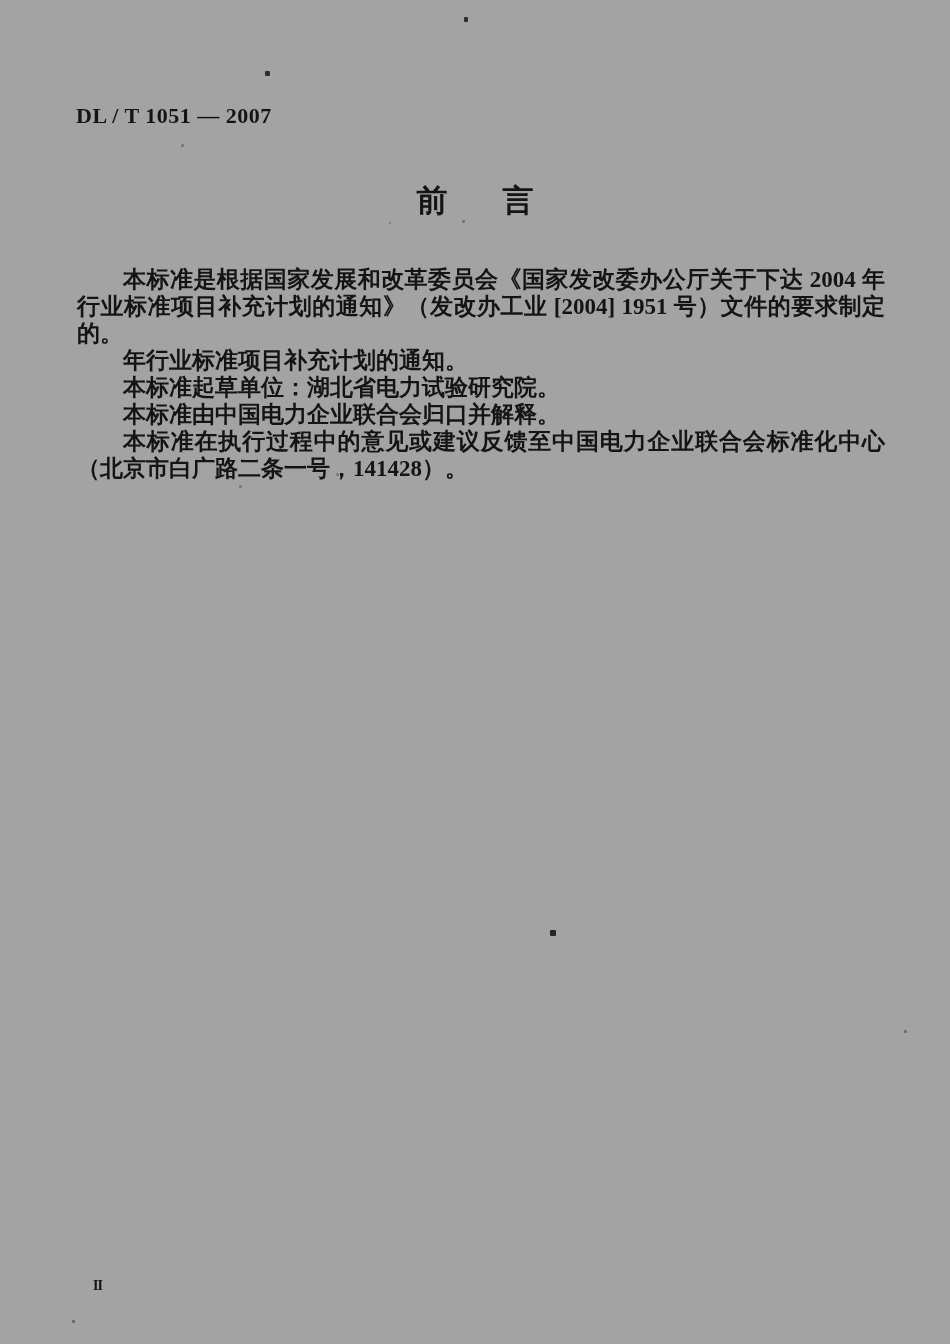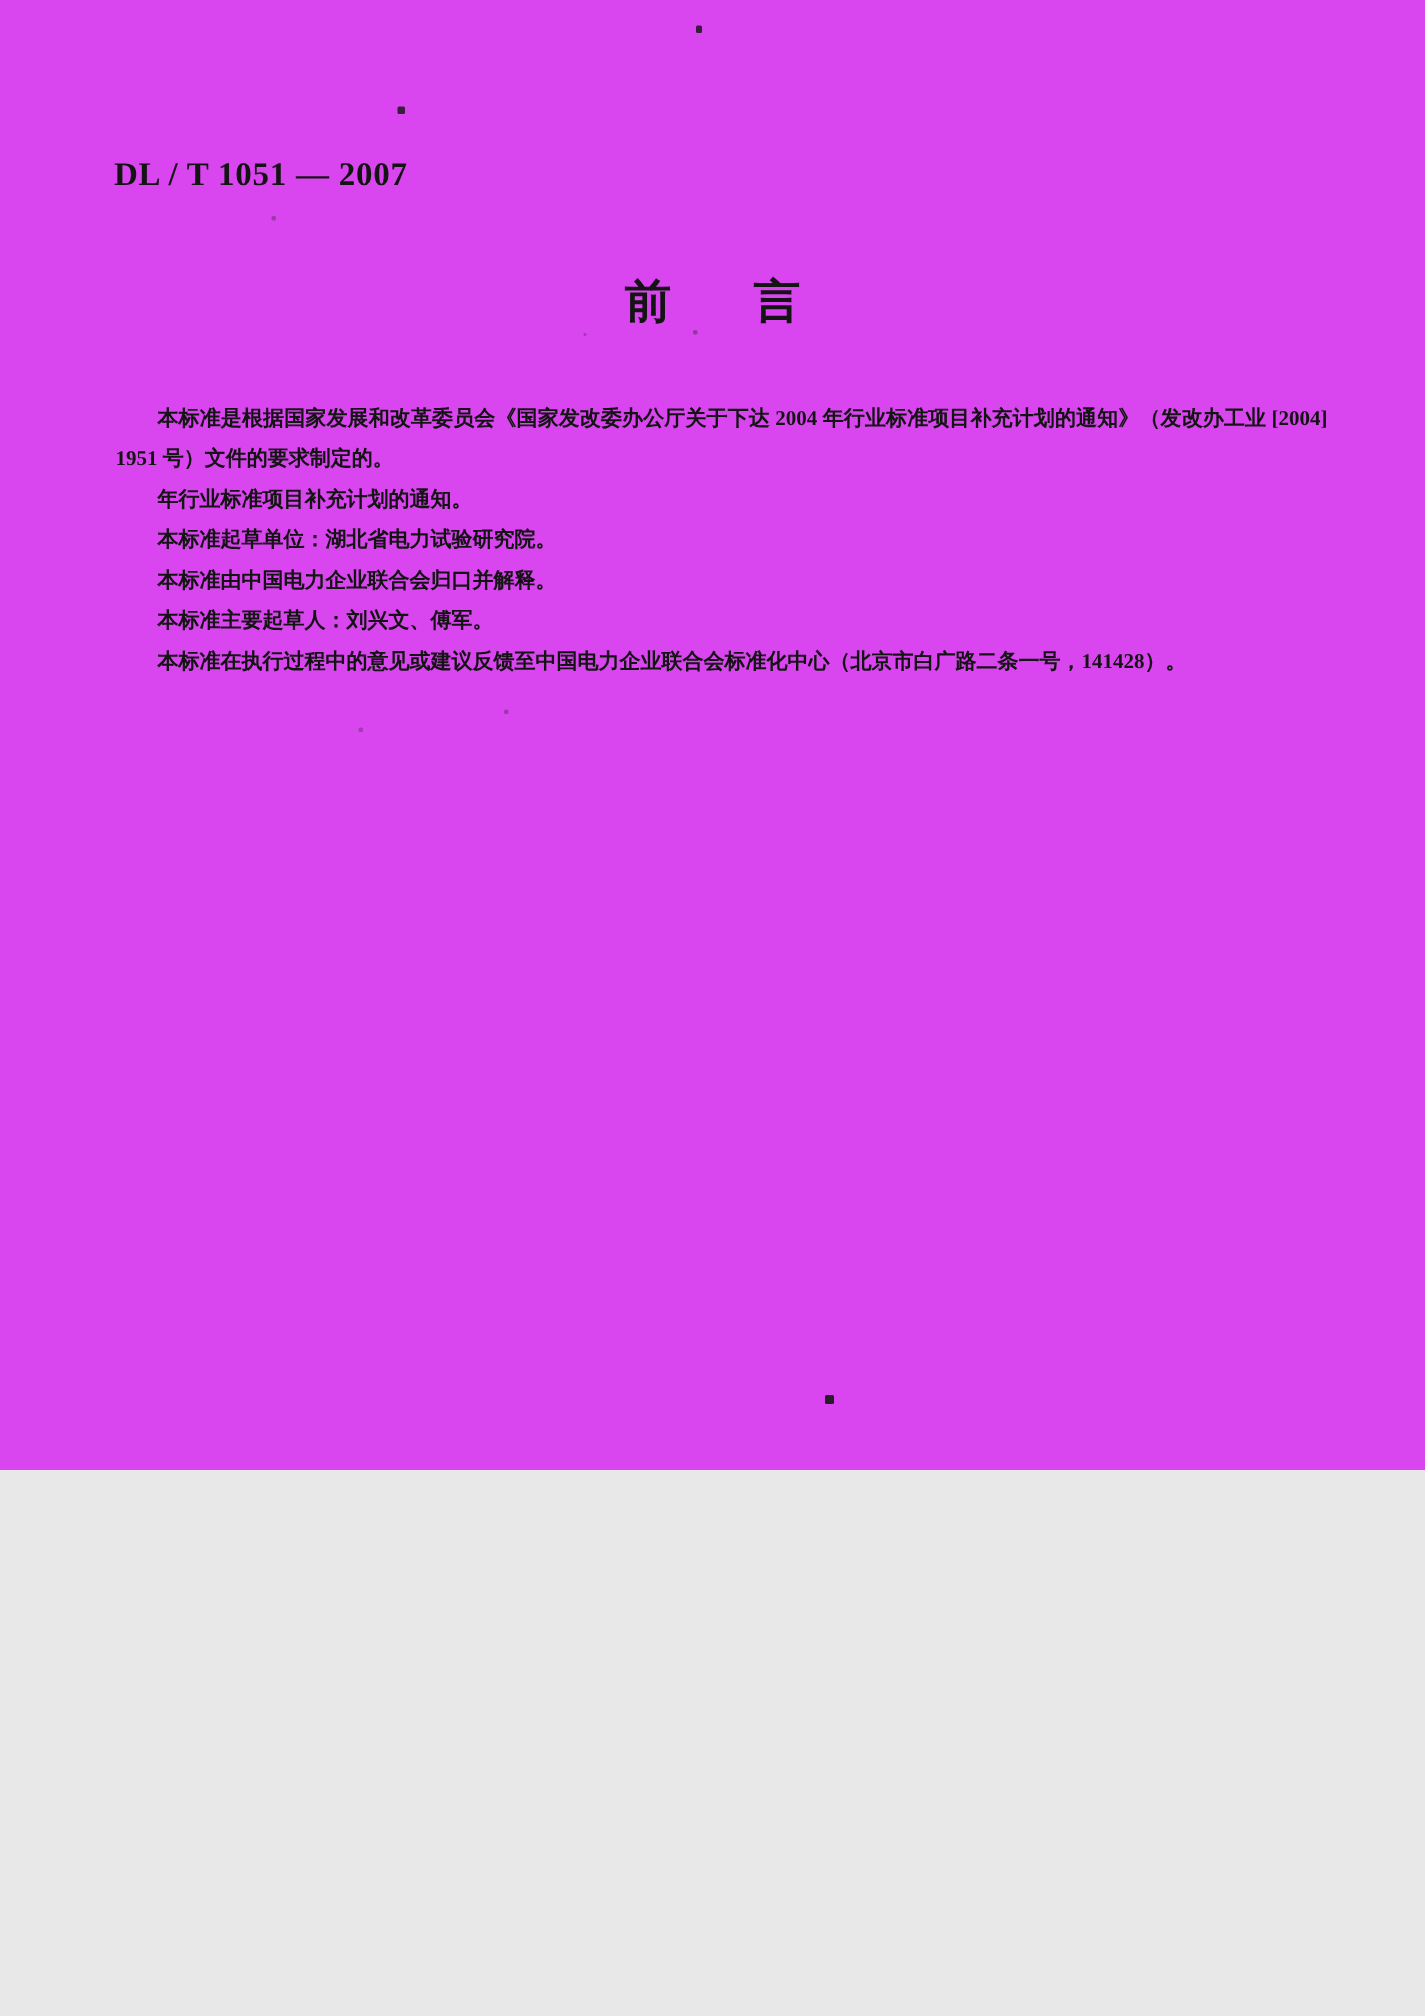--- a/index.html
+++ b/index.html
@@ -3,23 +3,23 @@
 <meta charset="utf-8">
 <style>
   html, body {
     margin: 0;
     padding: 0;
     background: #e8e8e8;
   }
   .page {
     position: relative;
     width: 950px;
-    height: 980px;
+    height: 1344px;
     margin: 0 auto;
-    background: #d946ef;
+    background: #a3a3a3;
     overflow: hidden;
     color: #141414;
     font-family: "Liberation Serif", "DejaVu Serif", serif;
   }
   .header-code {
     position: absolute;
     left: 76px;
     top: 103px;
     font-size: 22px;
     font-weight: bold;
@@ -36,21 +36,21 @@
     column-gap: 55px;
     font-size: 31px;
     font-weight: bold;
     line-height: 34px;
   }
   .body-text {
     position: absolute;
     left: 77px;
     top: 266px;
     width: 808px;
-    font-size: 14px;
+    font-size: 23px;
     line-height: 27px;
     font-weight: bold;
     text-align: justify;
   }
   .body-text p {
     margin: 0;
     text-indent: 2em;
   }
   .page-number {
     position: absolute;
@@ -86,21 +86,20 @@
   <div class="title">
     <span>前</span>
     <span>言</span>
   </div>
 
   <div class="body-text">
     <p>本标准是根据国家发展和改革委员会《国家发改委办公厅关于下达 2004 年行业标准项目补充计划的通知》（发改办工业 [2004] 1951 号）文件的要求制定的。</p>
     <p>年行业标准项目补充计划的通知。</p>
     <p>本标准起草单位：湖北省电力试验研究院。</p>
     <p>本标准由中国电力企业联合会归口并解释。</p>
-    <p>本标准主要起草人：刘兴文、傅军。</p>
     <p>本标准在执行过程中的意见或建议反馈至中国电力企业联合会标准化中心（北京市白广路二条一号，141428）。</p>
   </div>
 
   <div class="page-number">II</div>
 
   <div class="speck s1"></div>
   <div class="speck s2"></div>
   <div class="speck s3"></div>
   <div class="speck s4"></div>
   <div class="speck s5"></div>

